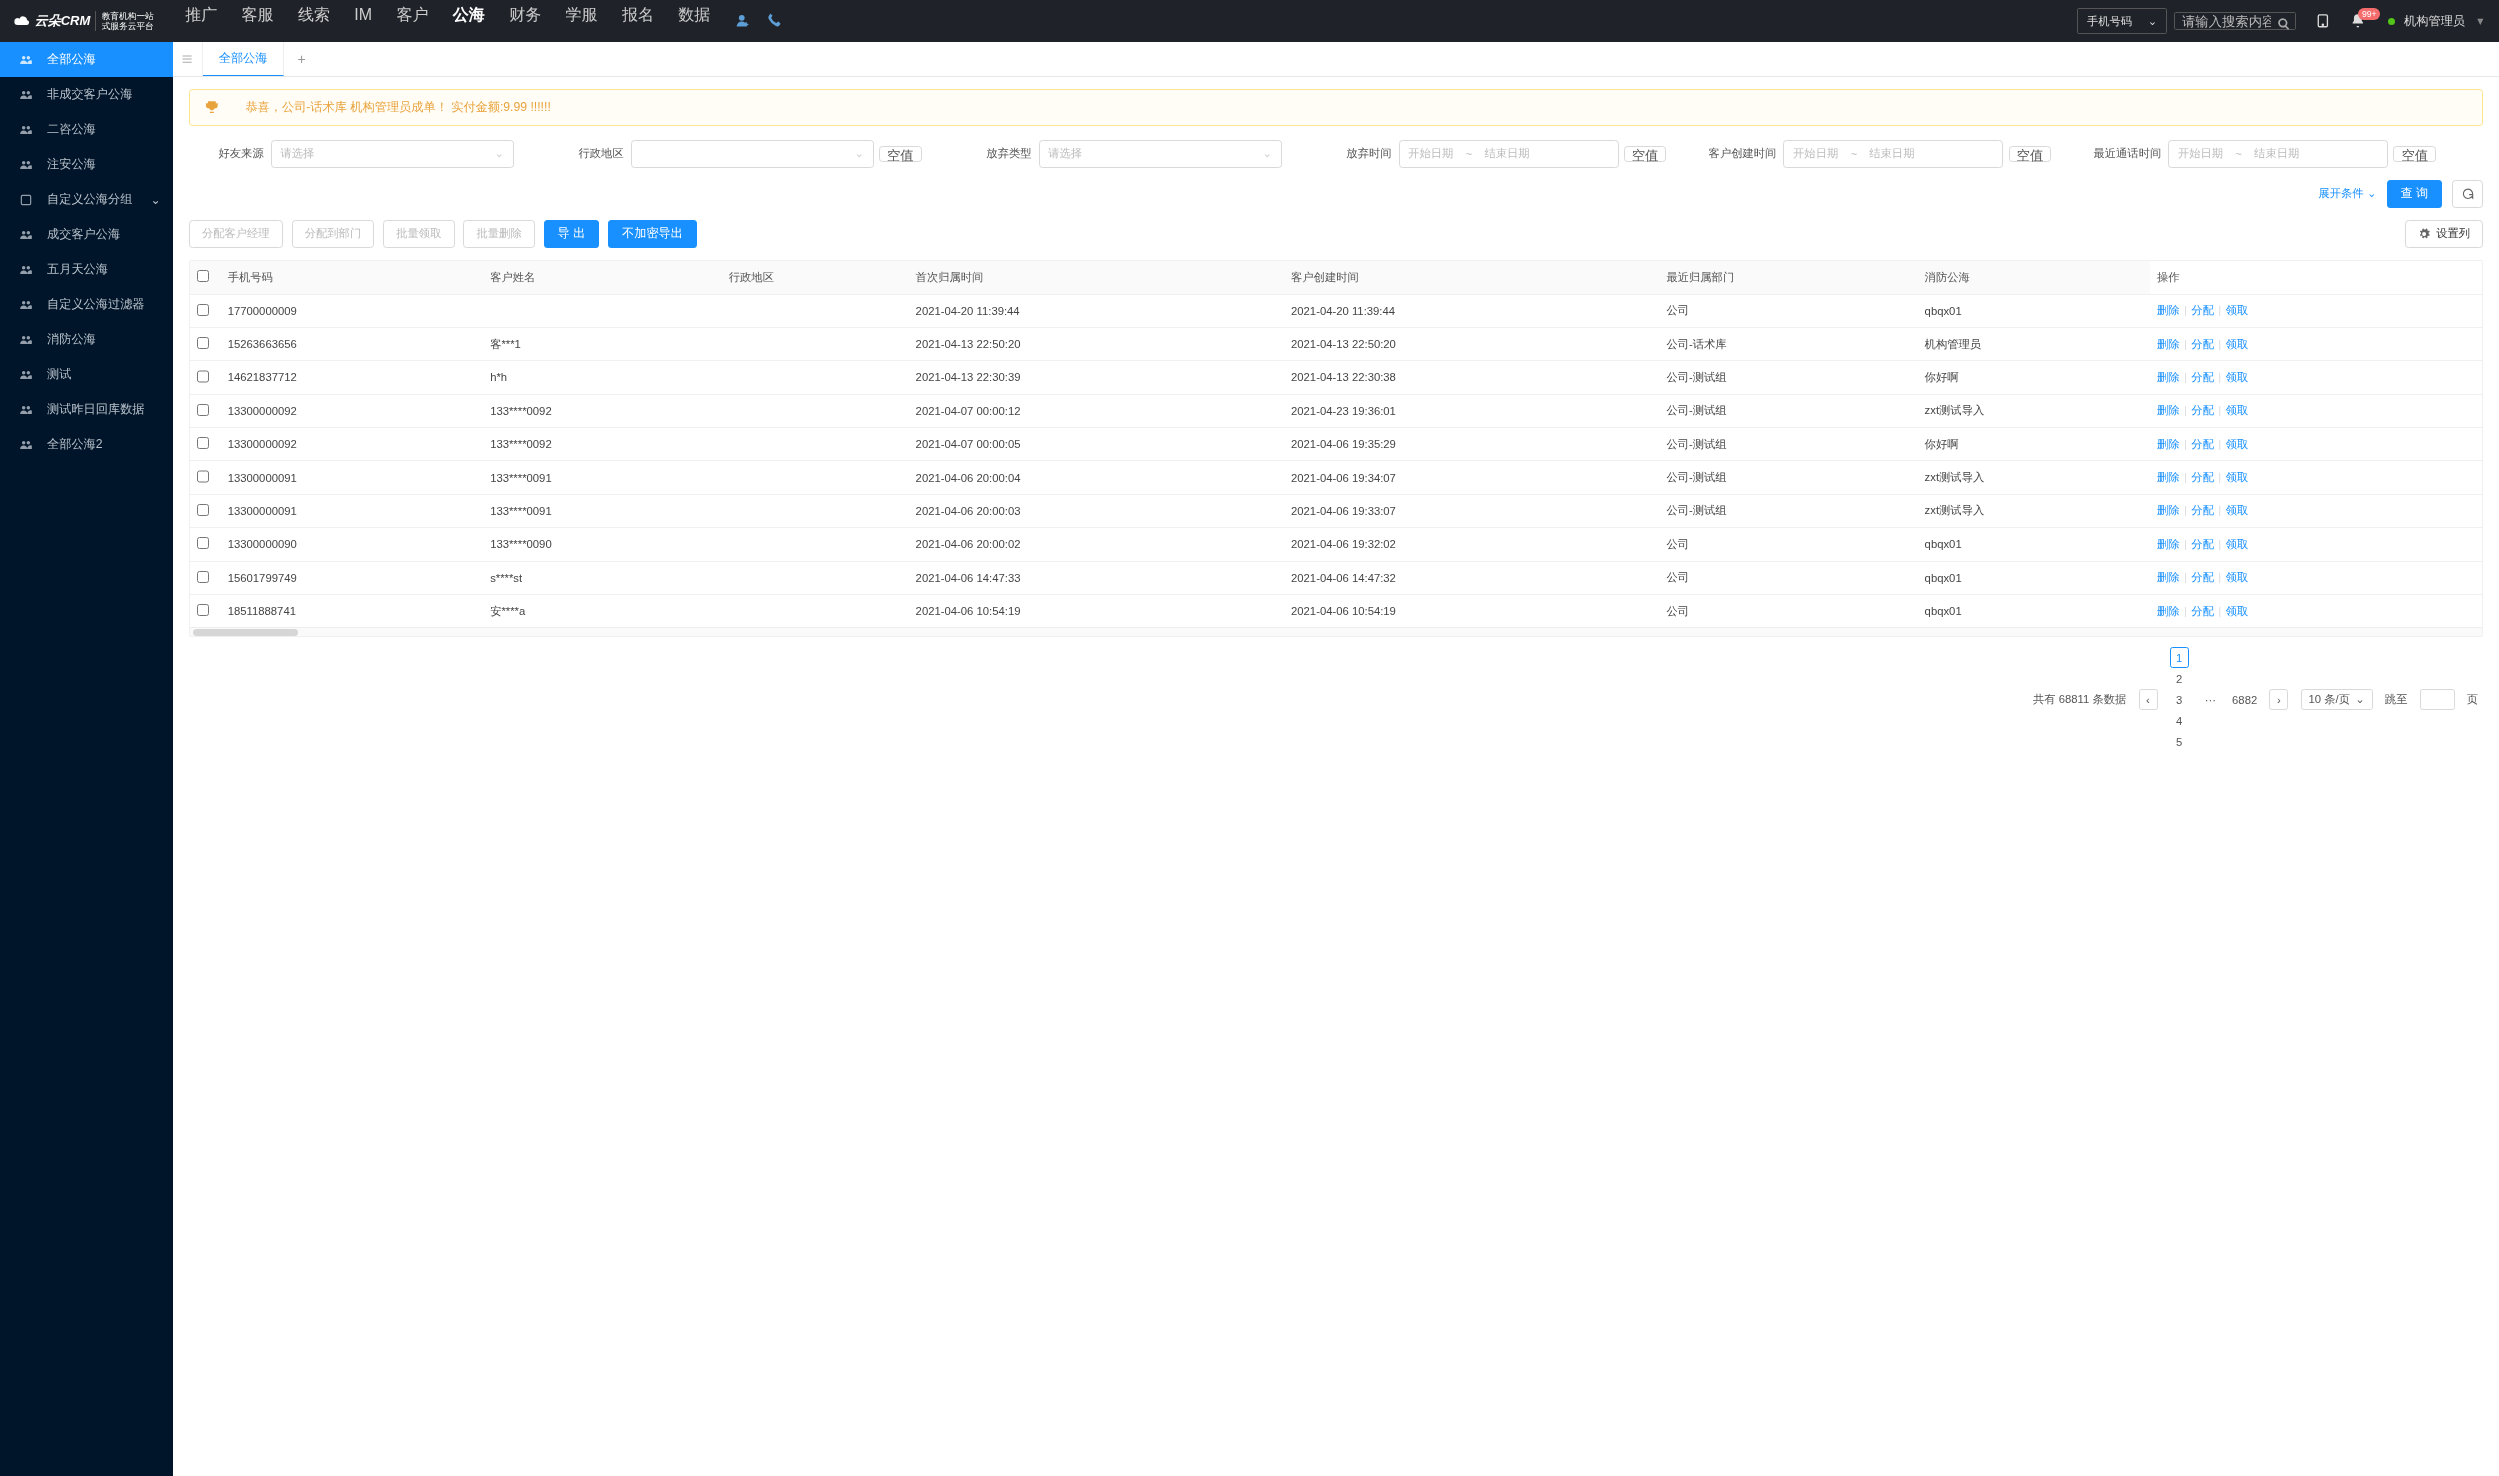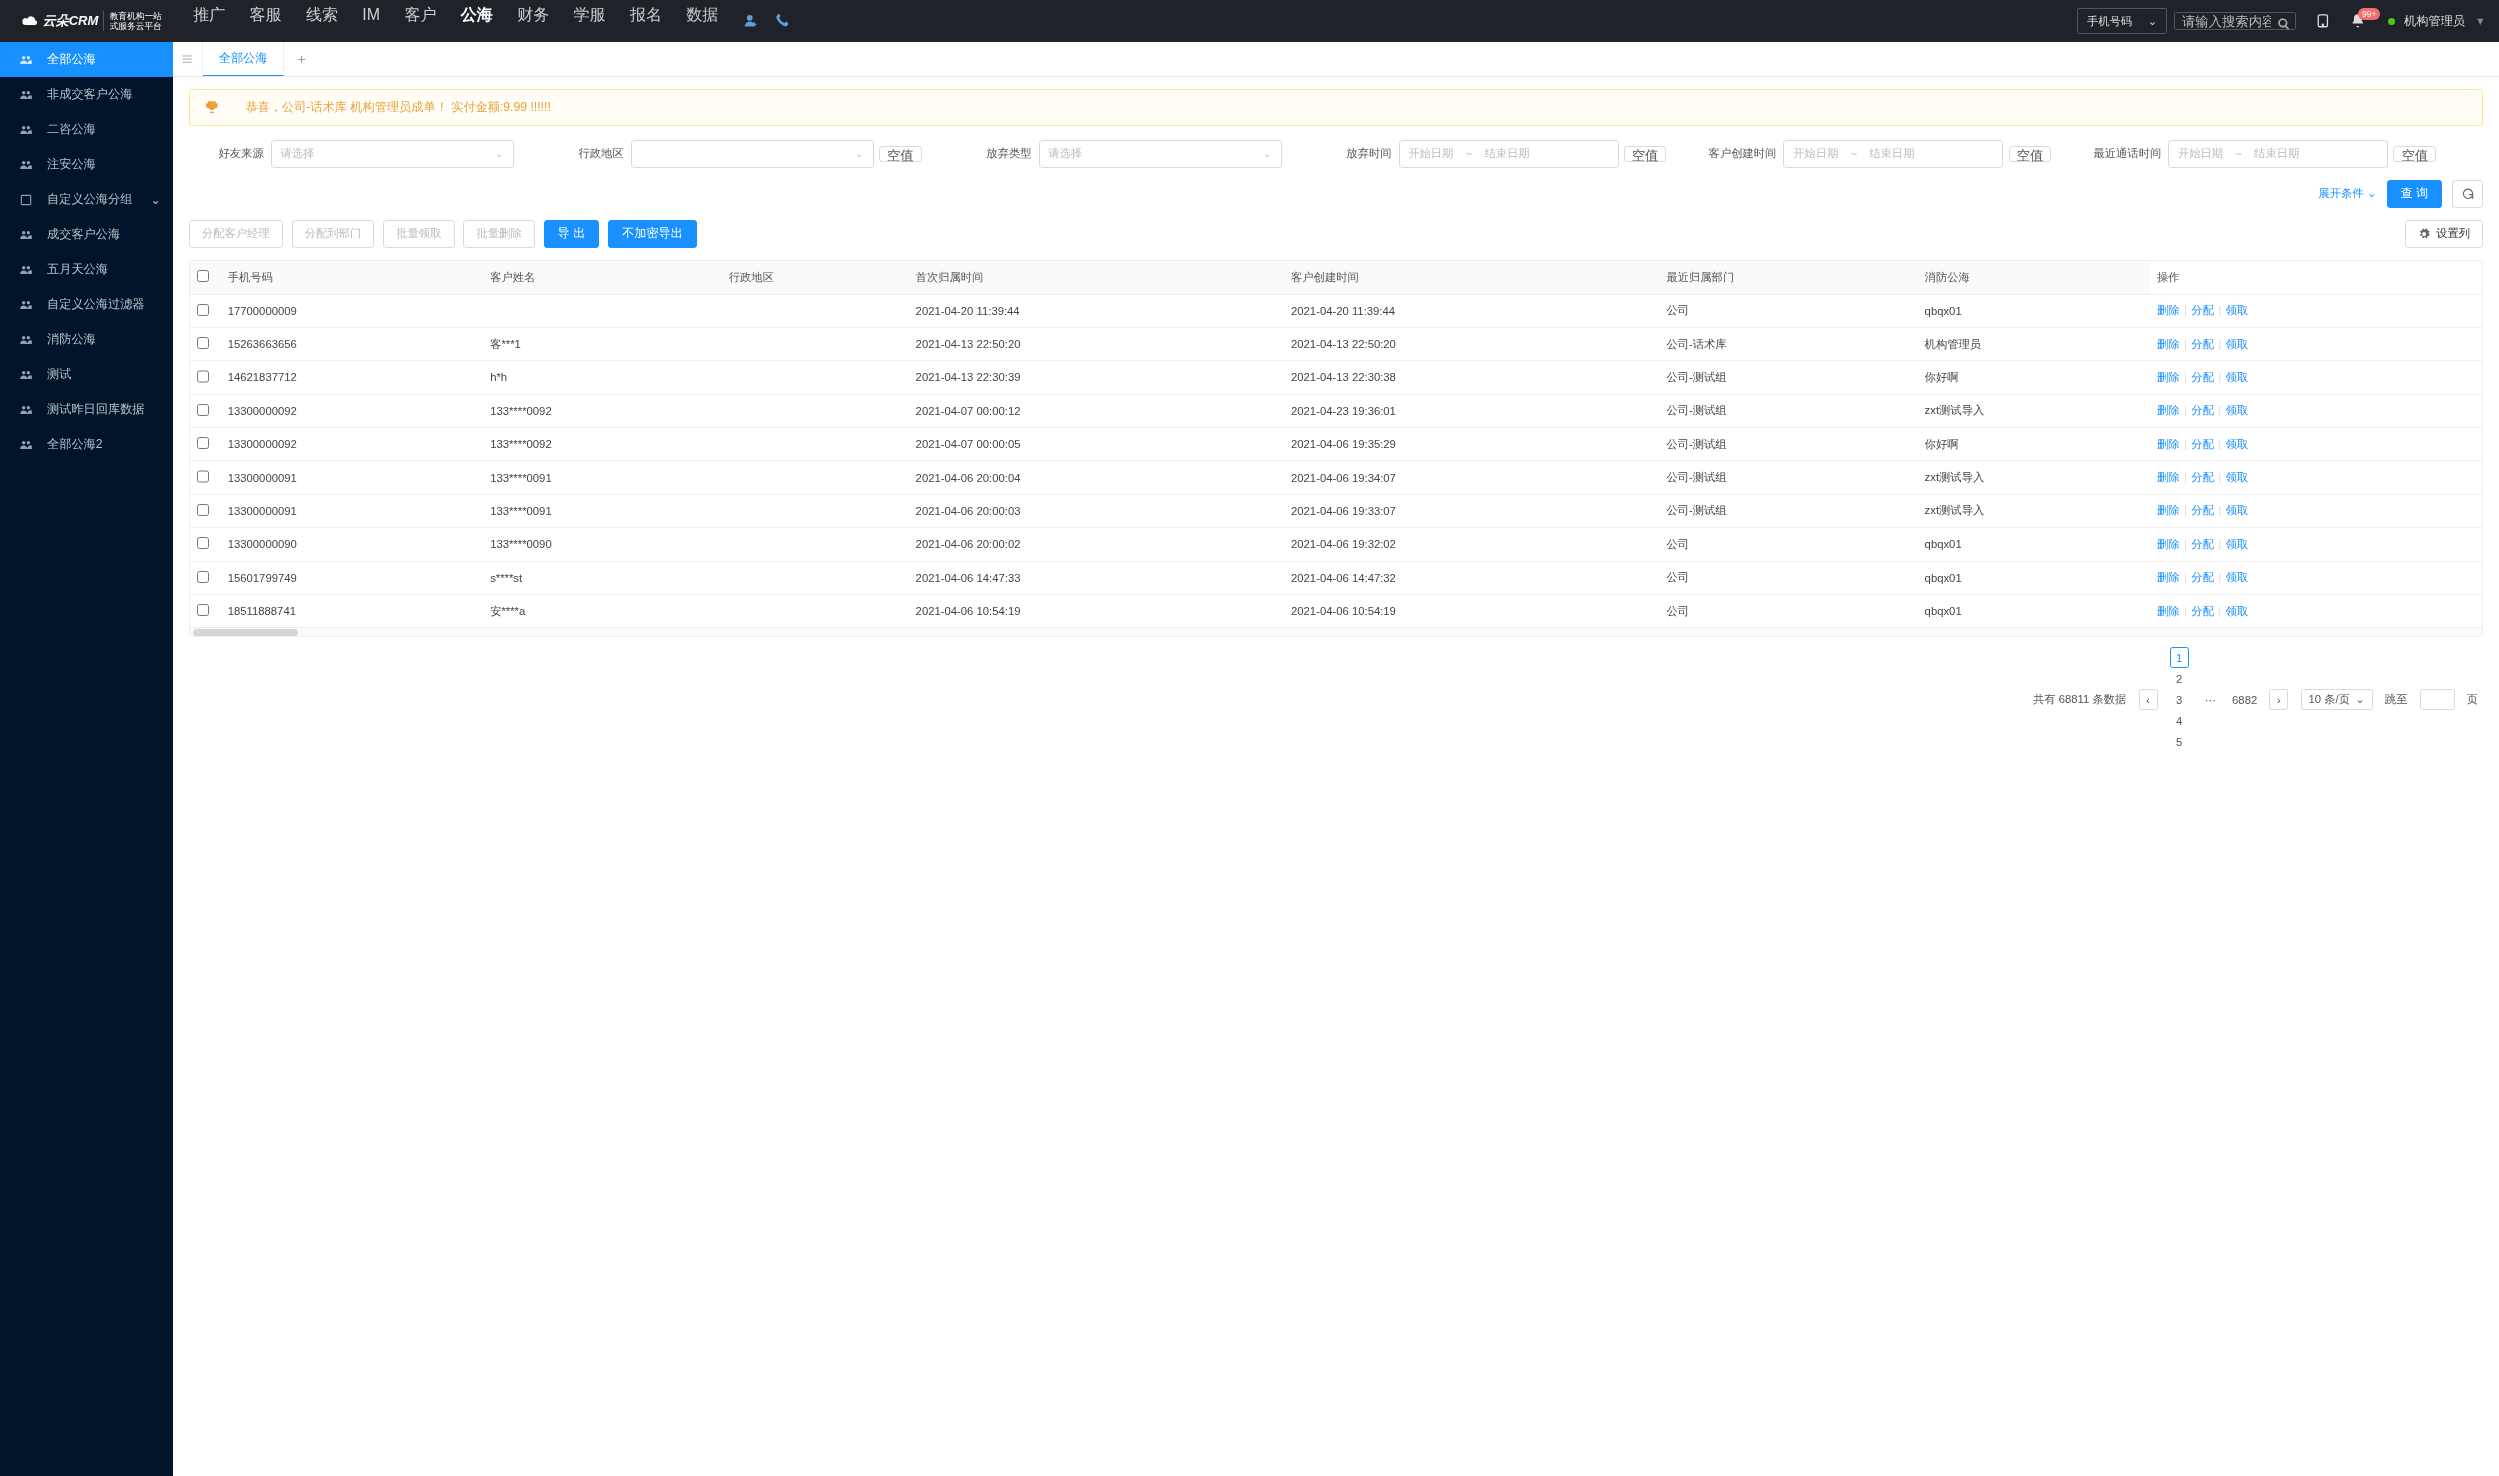--- a/index.html
+++ b/index.html
@@ -1,19 +1,19 @@
 <!DOCTYPE html>
 <html style="font-size:14px"><head>
 <meta charset="utf-8">
 <style>
 * { margin:0; padding:0; box-sizing:border-box; }
 body { font-family:-apple-system,"PingFang SC","Microsoft YaHei",sans-serif; font-size:11.3px; color:#333; background:#fff; }
 
 .header { height:42px; background:#1f2329; color:#ddd; display:flex; align-items:center; padding:0 15.7px 0 0; }
-.logo { width:173px; height:44px; display:flex; align-items:center; padding-left:12.2px; color:#fff; font-size:9.6px;margin-left:8px; }
+.logo { width:173px; height:44px; display:flex; align-items:center; padding-left:12.2px; color:#fff; font-size:9.6px; }
 .logo-main { font-size:13px; font-weight:bold; font-style:italic; display:flex; align-items:center; }
 .logo-cloud { width:19px; height:14px; margin-right:3.5px; }
 .logo-sub { border-left:0.9px solid #555; margin-left:5.2px; padding-left:5.2px; line-height:1.2; font-size:8.7px; }
 .nav { display:flex; }
 .nav-item { padding:0 12.2px; height:54px; line-height:42px; cursor:pointer; color:#ccc; font-size:16px; }
 .nav-item.active { color:#fff; font-weight:bold; }
 .nav-icons { display:flex; align-items:center; padding-left:10.5px; gap:15.7px; }
 .nav-icon svg { width:17.5px; height:17.5px; fill:#5e9ed6; }
 .header-spacer { flex:1; }
 .search-group { display:flex; align-items:center; gap:7px; }

